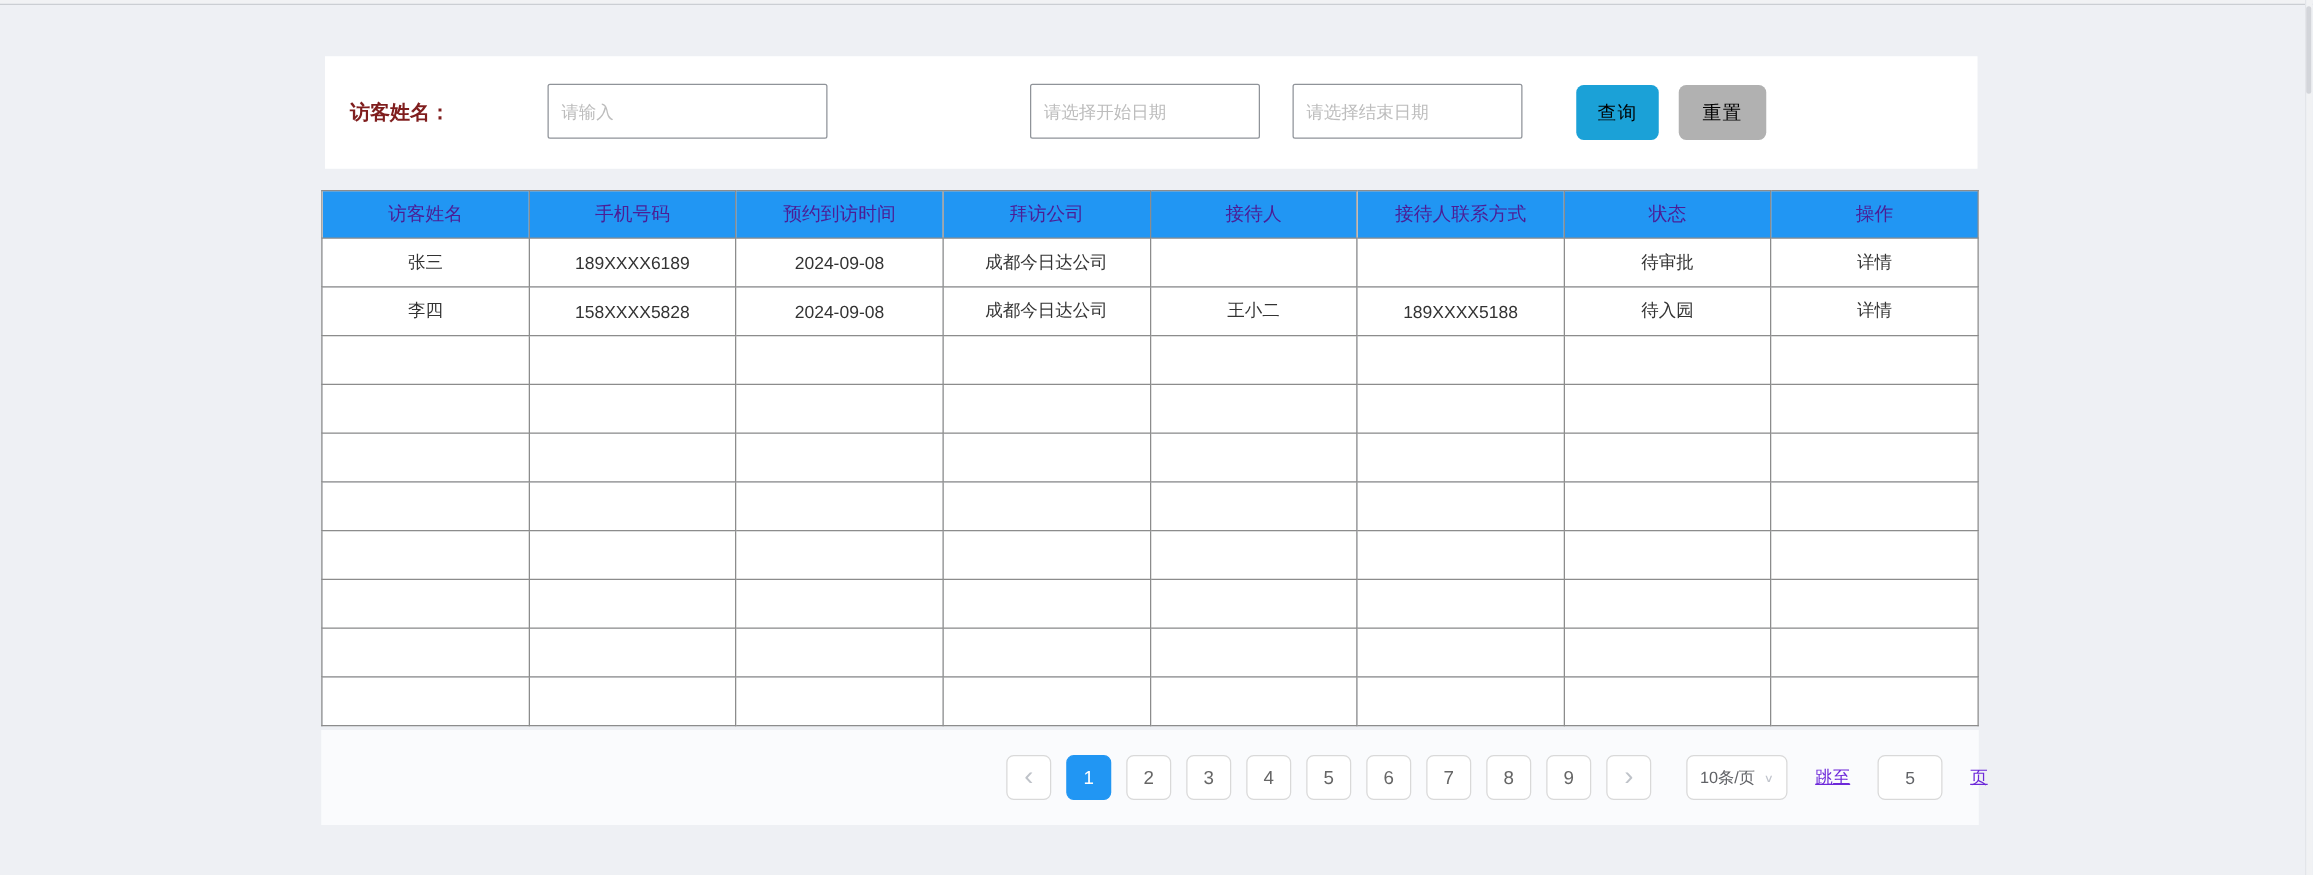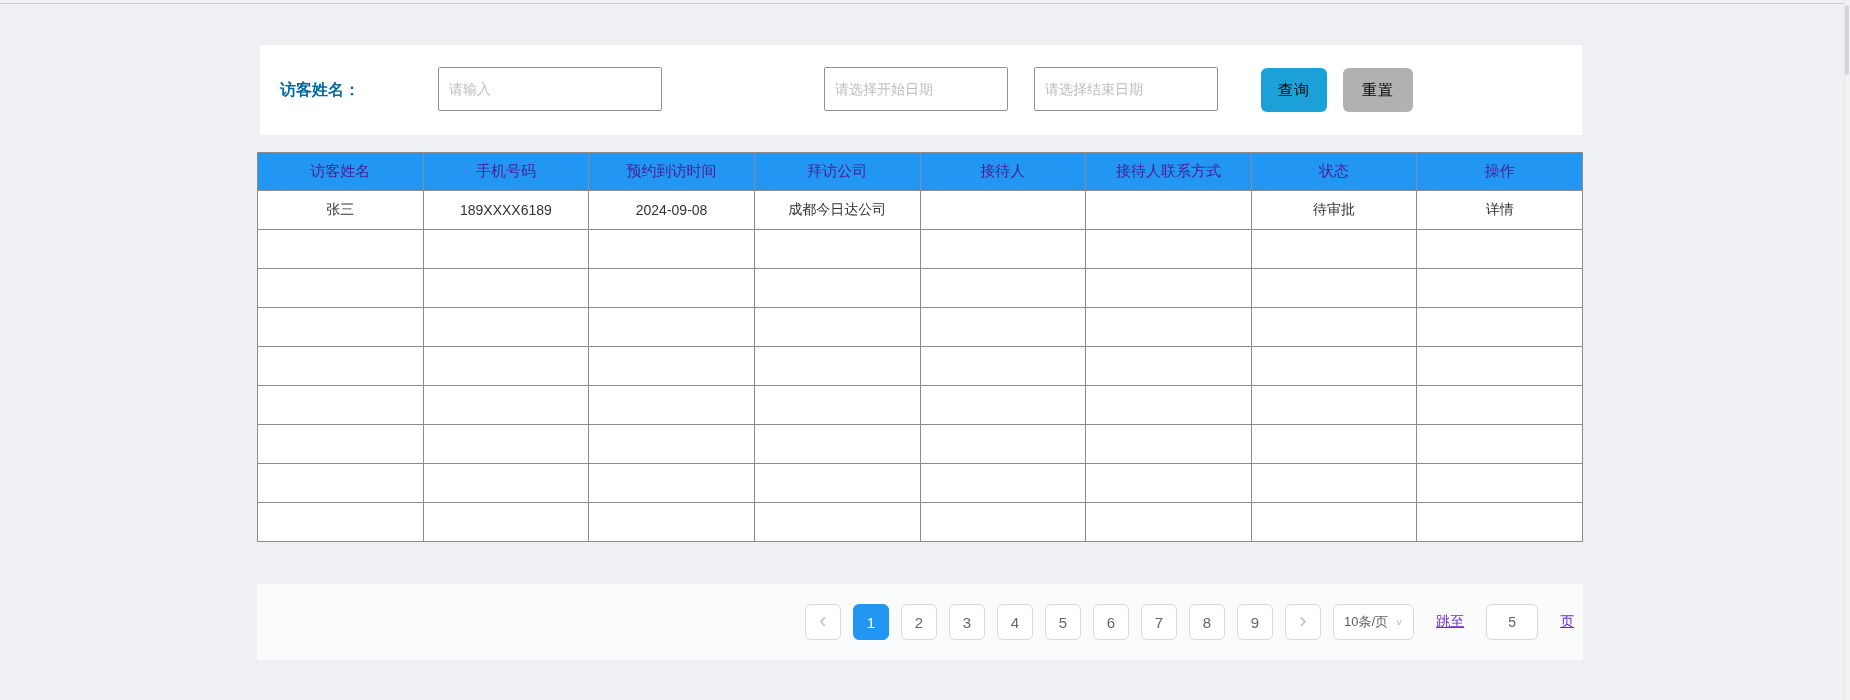--- a/index.html
+++ b/index.html
@@ -24,21 +24,21 @@
     position: absolute; right: 1px; top: 5px; width: 4px; height: 70px;
     background: #d3d5da; border-radius: 2px;
   }
 
   
   .search-panel {
     position: absolute; left: 260px; top: 45px; width: 1322px; height: 90px;
     background: #ffffff;
   }
   .search-panel .abs { position: absolute; top: 0; height: 100%; display: flex; align-items: center; }
-  .form-label { font-size: 16px; font-weight: 600; color: #0369a1; white-space: nowrap; }
+  .form-label { font-size: 16px; font-weight: 600; color: #7f1d1d; white-space: nowrap; }
   .lbl-name { left: 20px; }
   .lbl-time { left: 420px; }
   .txt-input {
     position: absolute; top: 22px; height: 44px;
     border: 1px solid #8f9399; border-radius: 2px; background: #fff;
     font-size: 14px; color: #333; padding: 0 10px; outline: none;
     font-family: "Liberation Sans", "DejaVu Sans", sans-serif;
   }
   .txt-input::placeholder { color: #bdbdbd; }
   .in-name  { left: 178px; width: 224px; }
@@ -80,21 +80,21 @@
     display: flex; align-items: center; gap: 12px;
   }
   .pg-btn {
     width: 36px; height: 36px; border: 1px solid #d9d9d9; border-radius: 6px;
     background: #fff; color: #666; font-size: 15px;
     display: flex; align-items: center; justify-content: center; cursor: pointer;
   }
   .pg-btn.active { background: #2196f3; border-color: #2196f3; color: #fff; }
   .pg-btn.chev { color: #bfc3c9; font-size: 22px; line-height: 1; padding-bottom: 3px; }
   .page-size-select {
-    height: 36px; padding: 0 10px;
+    margin-left: 16px; height: 36px; padding: 0 10px;
     border: 1px solid #d9d9d9; border-radius: 6px; background: #fff;
     display: flex; align-items: center; gap: 7px;
     font-size: 13px; color: #606266; cursor: pointer; white-space: nowrap;
   }
   .select-caret { font-size: 11px; color: #c0c4cc; transform: scaleY(0.8); }
   .jump-label, .jump-suffix { margin-left: 10px; font-size: 14px; color: #6d28d9; white-space: nowrap; text-decoration: underline; }
   .jump-input {
     margin-left: 10px; width: 52px; height: 36px; text-align: center;
     border: 1px solid #d9d9d9; border-radius: 6px; font-size: 14px; color: #606266;
     outline: none; background: #fff;
@@ -132,20 +132,30 @@
     </thead>
   <tbody>
       <tr>
         <td>张三</td>
         <td>189XXXX6189</td>
         <td>2024-09-08</td>
         <td>成都今日达公司</td>
         <td></td>
         <td></td>
         <td>待审批</td>
+        <td><span class="detail-link">详情</span></td>
+      </tr>
+      <tr>
+        <td>李四</td>
+        <td>158XXXX5828</td>
+        <td>2024-09-08</td>
+        <td>成都今日达公司</td>
+        <td>王小二</td>
+        <td>189XXXX5188</td>
+        <td>待入园</td>
         <td><span class="detail-link">详情</span></td>
       </tr>
       <tr>
         <td>&nbsp;</td>
         <td>&nbsp;</td>
         <td>&nbsp;</td>
         <td>&nbsp;</td>
         <td>&nbsp;</td>
         <td>&nbsp;</td>
         <td>&nbsp;</td>

